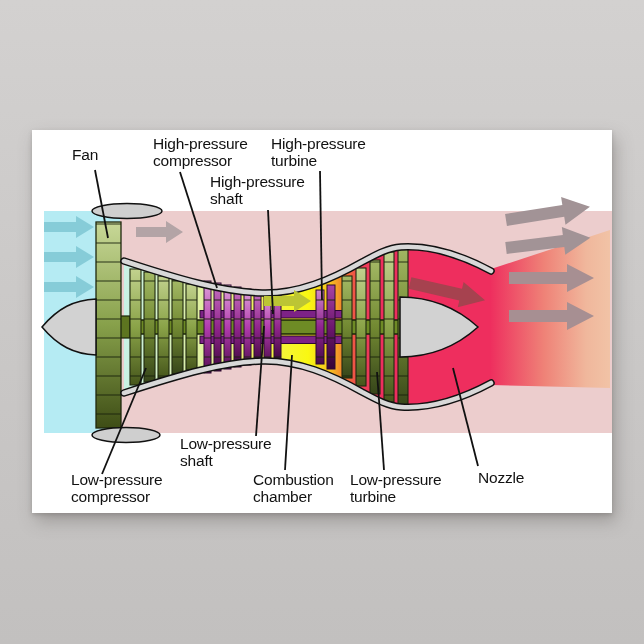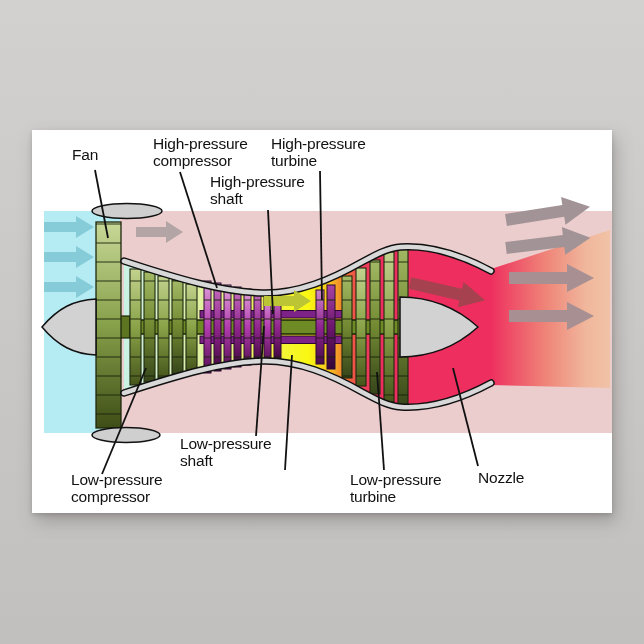--- a/index.html
+++ b/index.html
@@ -216,20 +216,24 @@
       <span>shaft</span>
     </div>
     <div class="lbl" style="left:148px;top:305px;">
       <span>Low-pressure</span>
       <span>shaft</span>
     </div>
     <div class="lbl" style="left:39px;top:341px;">
       <span>Low-pressure</span>
       <span>compressor</span>
     </div>
+    <div class="lbl" style="left:221px;top:341px;">
+      <span>Combustion</span>
+      <span>chamber</span>
+    </div>
     <div class="lbl" style="left:318px;top:341px;">
       <span>Low-pressure</span>
       <span>turbine</span>
     </div>
     <div class="lbl" style="left:446px;top:339px;">
       <span>Nozzle</span>
     </div>
 
   </div>
 </div>

